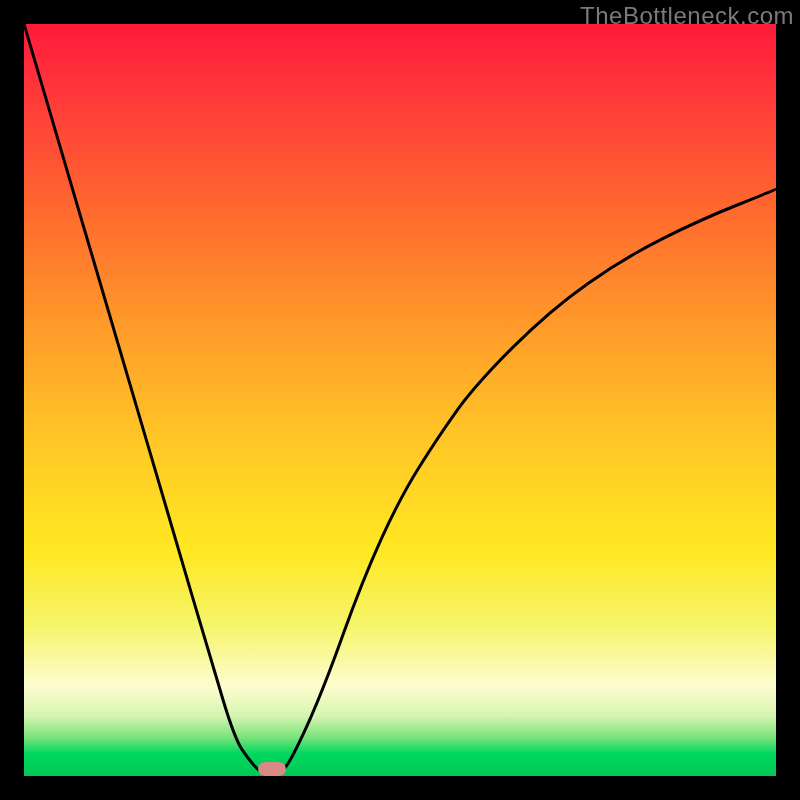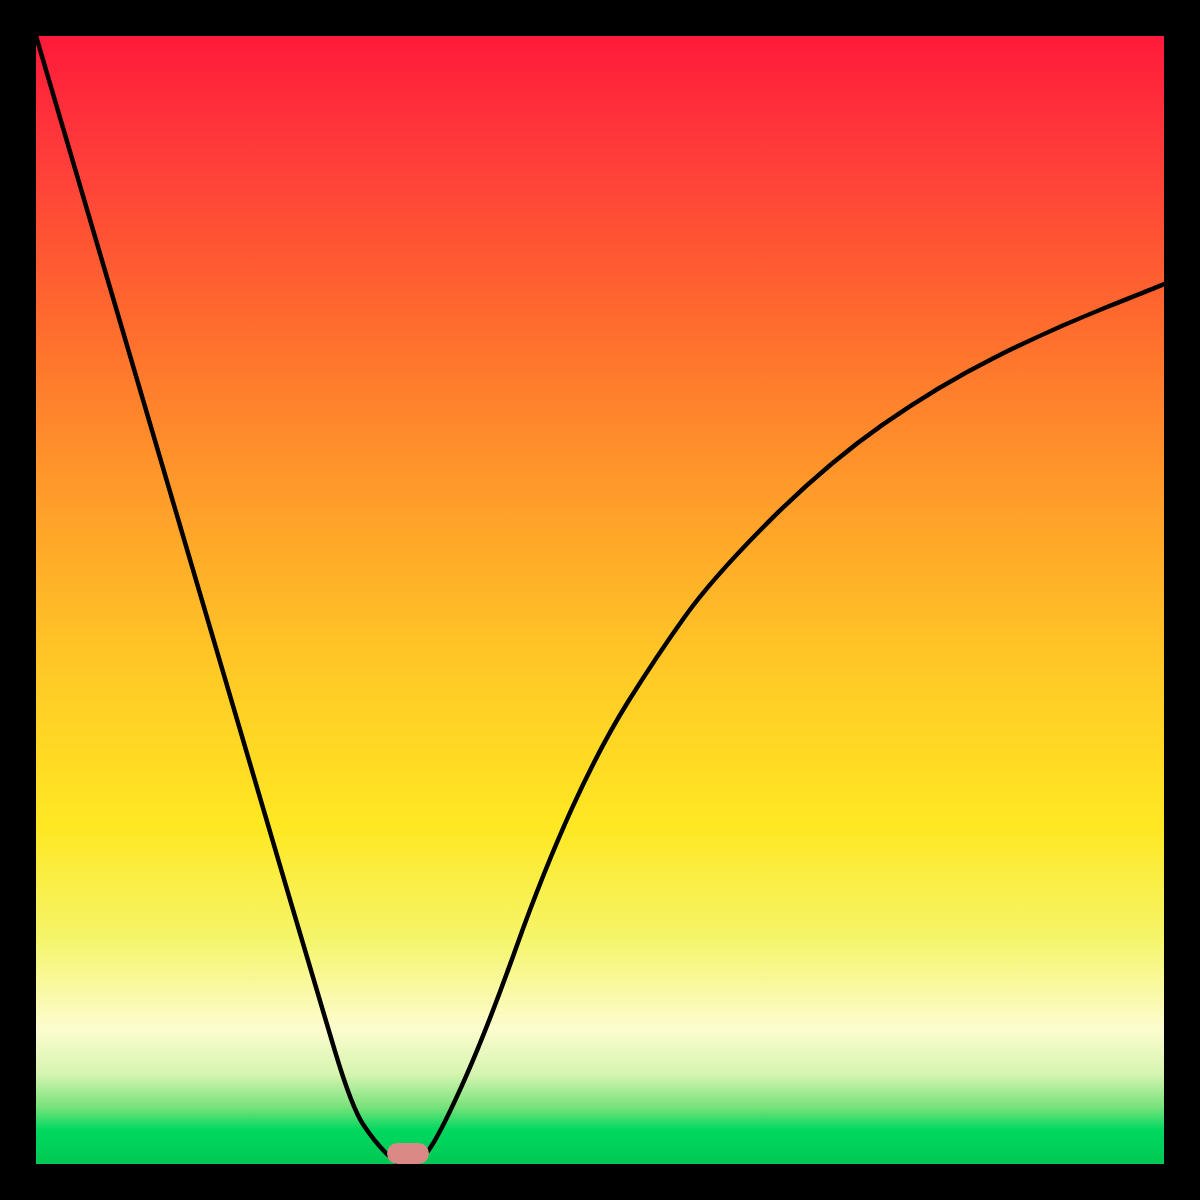--- a/index.html
+++ b/index.html
@@ -77,13 +77,14 @@
   <div class="plot-area">
     <div class="gradient-bg"></div>
 
     <svg class="curve-svg" viewBox="0 0 752 752" preserveAspectRatio="none">
       <path id="curve-path" fill="none" stroke="#000" stroke-width="3" stroke-linecap="round" stroke-linejoin="round" d="M 0.0 0.0 Q 0.0 0.0 18.8 63.9 Q 37.6 127.8 56.4 191.8 Q 75.2 255.7 94.0 319.6 Q 112.8 383.5 131.6 447.4 Q 150.4 511.4 169.2 575.3 Q 188.0 639.2 199.3 676.8 Q 210.6 714.4 218.1 725.7 Q 225.6 737.0 233.1 744.5 Q 240.6 752.0 244.4 752.0 Q 248.2 752.0 251.9 752.0 Q 255.7 752.0 263.2 740.7 Q 270.7 729.4 285.8 695.6 Q 300.8 661.8 319.6 609.1 Q 338.4 556.5 357.2 515.1 Q 376.0 473.8 394.8 443.7 Q 413.6 413.6 432.4 387.3 Q 451.2 361.0 488.8 323.4 Q 526.4 285.8 564.0 259.4 Q 601.6 233.1 639.2 214.3 Q 676.8 195.5 714.4 180.5 T 752.0 165.4"></path>
     </svg>
 
     <div class="marker" style="left: 234.16px; top: 738px;"></div>
   </div>
 
+  <div class="attribution">TheBottleneck.com</div>
 </div>
 
 </body></html>

